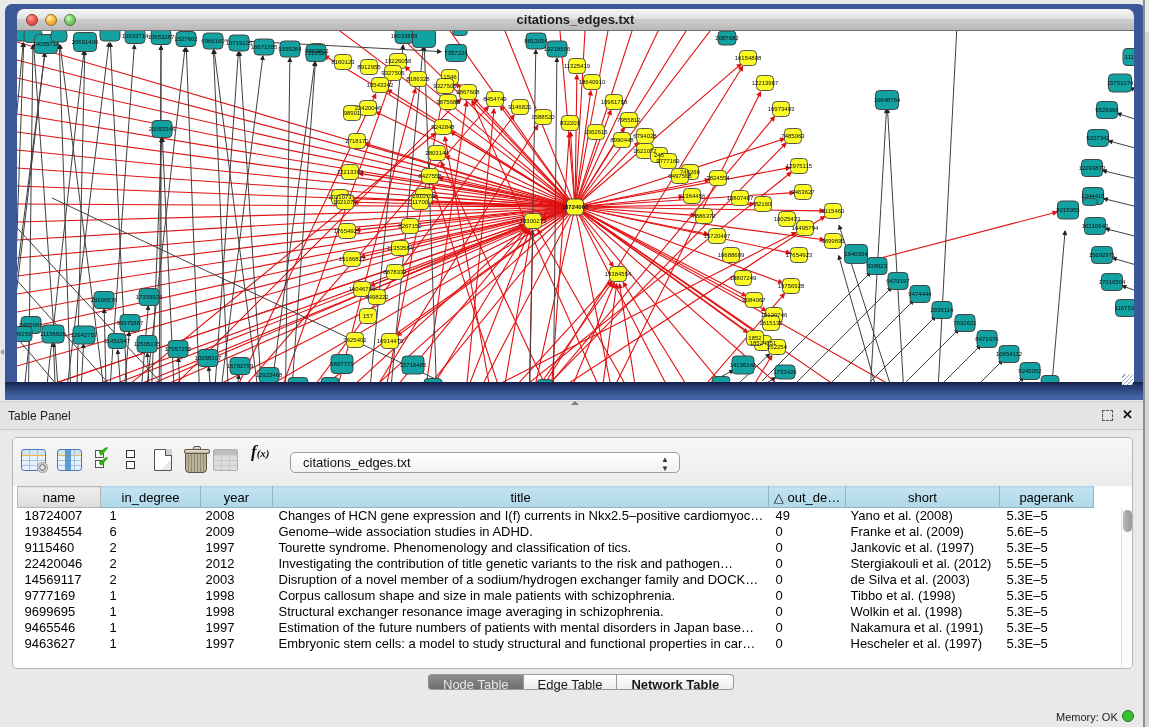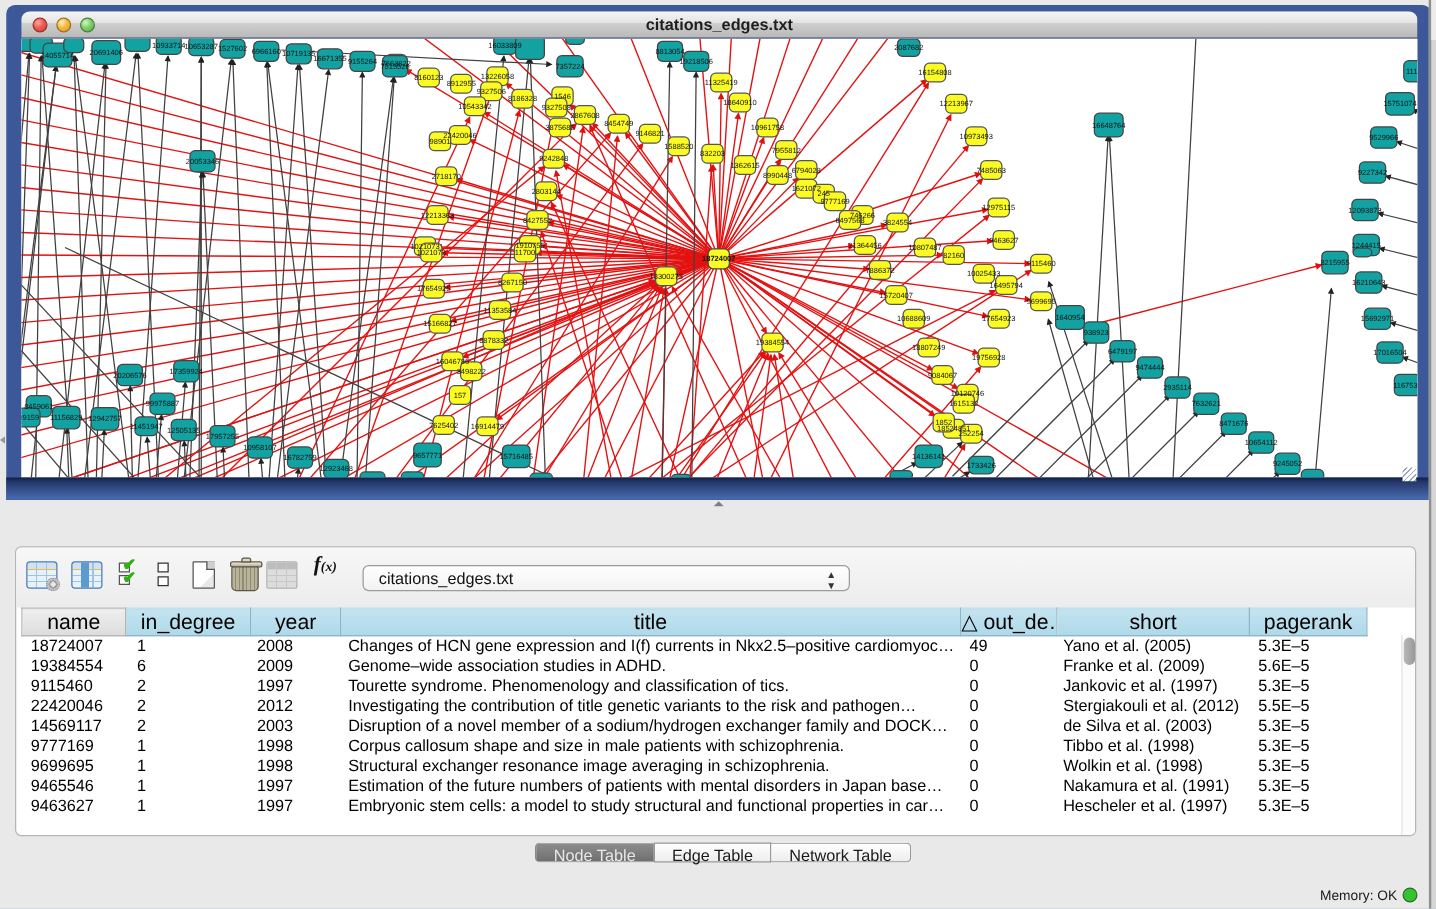--- a/index.html
+++ b/index.html
@@ -59,34 +59,34 @@
      linear-gradient(90deg, transparent 0 7px, #b9b9b9 7px 8px, transparent 8px 15px, #b9b9b9 15px 16px, transparent 16px 23px),
      linear-gradient(180deg, #ababab 0 5px, #c6c6c6 5px 6px, #d6d6d6 6px 10px, #b9b9b9 10px 11px, #d6d6d6 11px 15px, #b9b9b9 15px 16px, #d6d6d6 16px 20px); opacity:.75;}
   #fx { font-family:"Liberation Serif", serif; font-style:italic; font-weight:bold; font-size:17px; color:#111; top:4px;}
   #fx span { font-size:11px; }
 
   #combo { left:277px; top:14px; width:390px; height:21px; background:linear-gradient(180deg,#ffffff,#f2f2f2); border:1px solid #9d9d9d; border-radius:5px; font-size:13px; color:#111; line-height:19px; padding-left:12px;}
   #combo .arr { position:absolute; right:10px; top:0; height:100%; font-size:8px; color:#333; line-height:9px; padding-top:2px; text-align:center;}
 
   
   #tbl { left:4px; top:48px; width:1076px; border-collapse:collapse; table-layout:fixed; font-size:13px; color:#000; }
-  #tbl th { background:linear-gradient(180deg,#c4e3f0,#aed9e9); border:1px solid #8fb6c6; border-top:1px solid #b0d8e8; font-weight:normal; font-size:17px; height:21px; padding:0; overflow:hidden; white-space:nowrap;}
+  #tbl th { background:linear-gradient(180deg,#c4e3f0,#aed9e9); border:1px solid #8fb6c6; border-top:1px solid #b0d8e8; font-weight:normal; font-size:13px; height:21px; padding:0; overflow:hidden; white-space:nowrap;}
   #tbl th.first { background:linear-gradient(180deg,#efefef,#dcdcdc); border:1px solid #b5b5b5;}
   #tbl td { height:16px; padding:0; overflow:hidden; white-space:nowrap; }
   #tbl td.c1{padding-left:7px} #tbl td.c2{padding-left:9px} #tbl td.c3{padding-left:5px}
   #tbl td.c4{padding-left:6px} #tbl td.c5{padding-left:7px} #tbl td.c6{padding-left:5px} #tbl td.c7{padding-left:7px}
   #tbl td.c1 { padding-left:7px; }
   #scrollv { left:1108px; top:70px; width:13px; height:197px; background:#fbfbfb; border-left:1px solid #e2e2e2;}
   #thumbv { left:1110px; top:72px; width:9px; height:22px; background:linear-gradient(90deg,#b9b9b9,#989898); border-radius:5px;}
 
   
   #tabs { left:428px; top:274px; height:20px; font-size:13px; }
   .tab { float:left; height:16px; line-height:19px; padding:0 14px; border:1px solid #9a9a9a; border-left:none; background:linear-gradient(180deg,#ffffff,#ededed); color:#1a1a1a;text-align:right;}
   #tab1 { border-left:1px solid #888; border-radius:4px 0 0 4px; background:linear-gradient(180deg,#8d8d8d,#6f6f6f); color:#e8e8e8; }
-  #tab3 { border-radius:0 4px 4px 0; }
+  #tab3 { border-radius:0 4px 4px 0;font-weight:bold; }
 
   #mem { left:1056px; top:311px; font-size:11px; color:#1a1a1a; }
   #memdot { left:1122px; top:310px; width:12px; height:12px; border-radius:50%; background:#35c42f; border:1px solid #2a6d2a; }
 </style>
 </head>
 <body>
   <div class="abs" id="netframe">
     <div class="abs" id="titlebar">
       <div class="abs tl" id="tlr"></div>
       <div class="abs tl" id="tly"></div>
@@ -600,20 +600,25 @@
       </svg>
     </div>
     <div class="abs" id="botstrip"></div>
     <div class="abs" id="grip"></div>
   </div>
 
   <div class="abs" id="redge"></div>
   <div class="abs" id="redge2"></div>
 
   <div class="abs" id="tp">
+    <div class="abs" id="tphead">
+      <div class="abs" id="tptitle">Table Panel</div>
+      <div class="abs" id="floatico"></div>
+      <div class="abs" id="closeico">✕</div>
+    </div>
     <div class="abs" id="splitarrow"></div>
     <div class="abs" id="whitebox">
       <div class="abs" id="toolbar">
         <div class="abs ticon tblico" style="left:8px"></div>
         <div class="abs" id="gear"></div>
         <div class="abs ticon tblico" style="left:44px" id="colico"></div>
         <div class="abs" style="left:82px; top:12px;">
           <div class="chk">
             <span class="chkm">✔</span>
           </div>
@@ -657,21 +662,21 @@
             <th>pagerank</th>
         </tr>
         </thead>
         <tbody>
           <tr>
             <td class="c1">18724007</td>
             <td class="c2">1</td>
             <td class="c3">2008</td>
             <td class="c4">Changes of HCN gene expression and I(f) currents in Nkx2.5–positive cardiomyoc…</td>
             <td class="c5">49</td>
-            <td class="c6">Yano et al. (2005)</td>
+            <td class="c6">Yano et al. (2008)</td>
             <td class="c7">5.3E–5</td>
           </tr>
           <tr>
             <td class="c1">19384554</td>
             <td class="c2">6</td>
             <td class="c3">2009</td>
             <td class="c4">Genome–wide association studies in ADHD.</td>
             <td class="c5">0</td>
             <td class="c6">Franke et al. (2009)</td>
             <td class="c7">5.6E–5</td>

